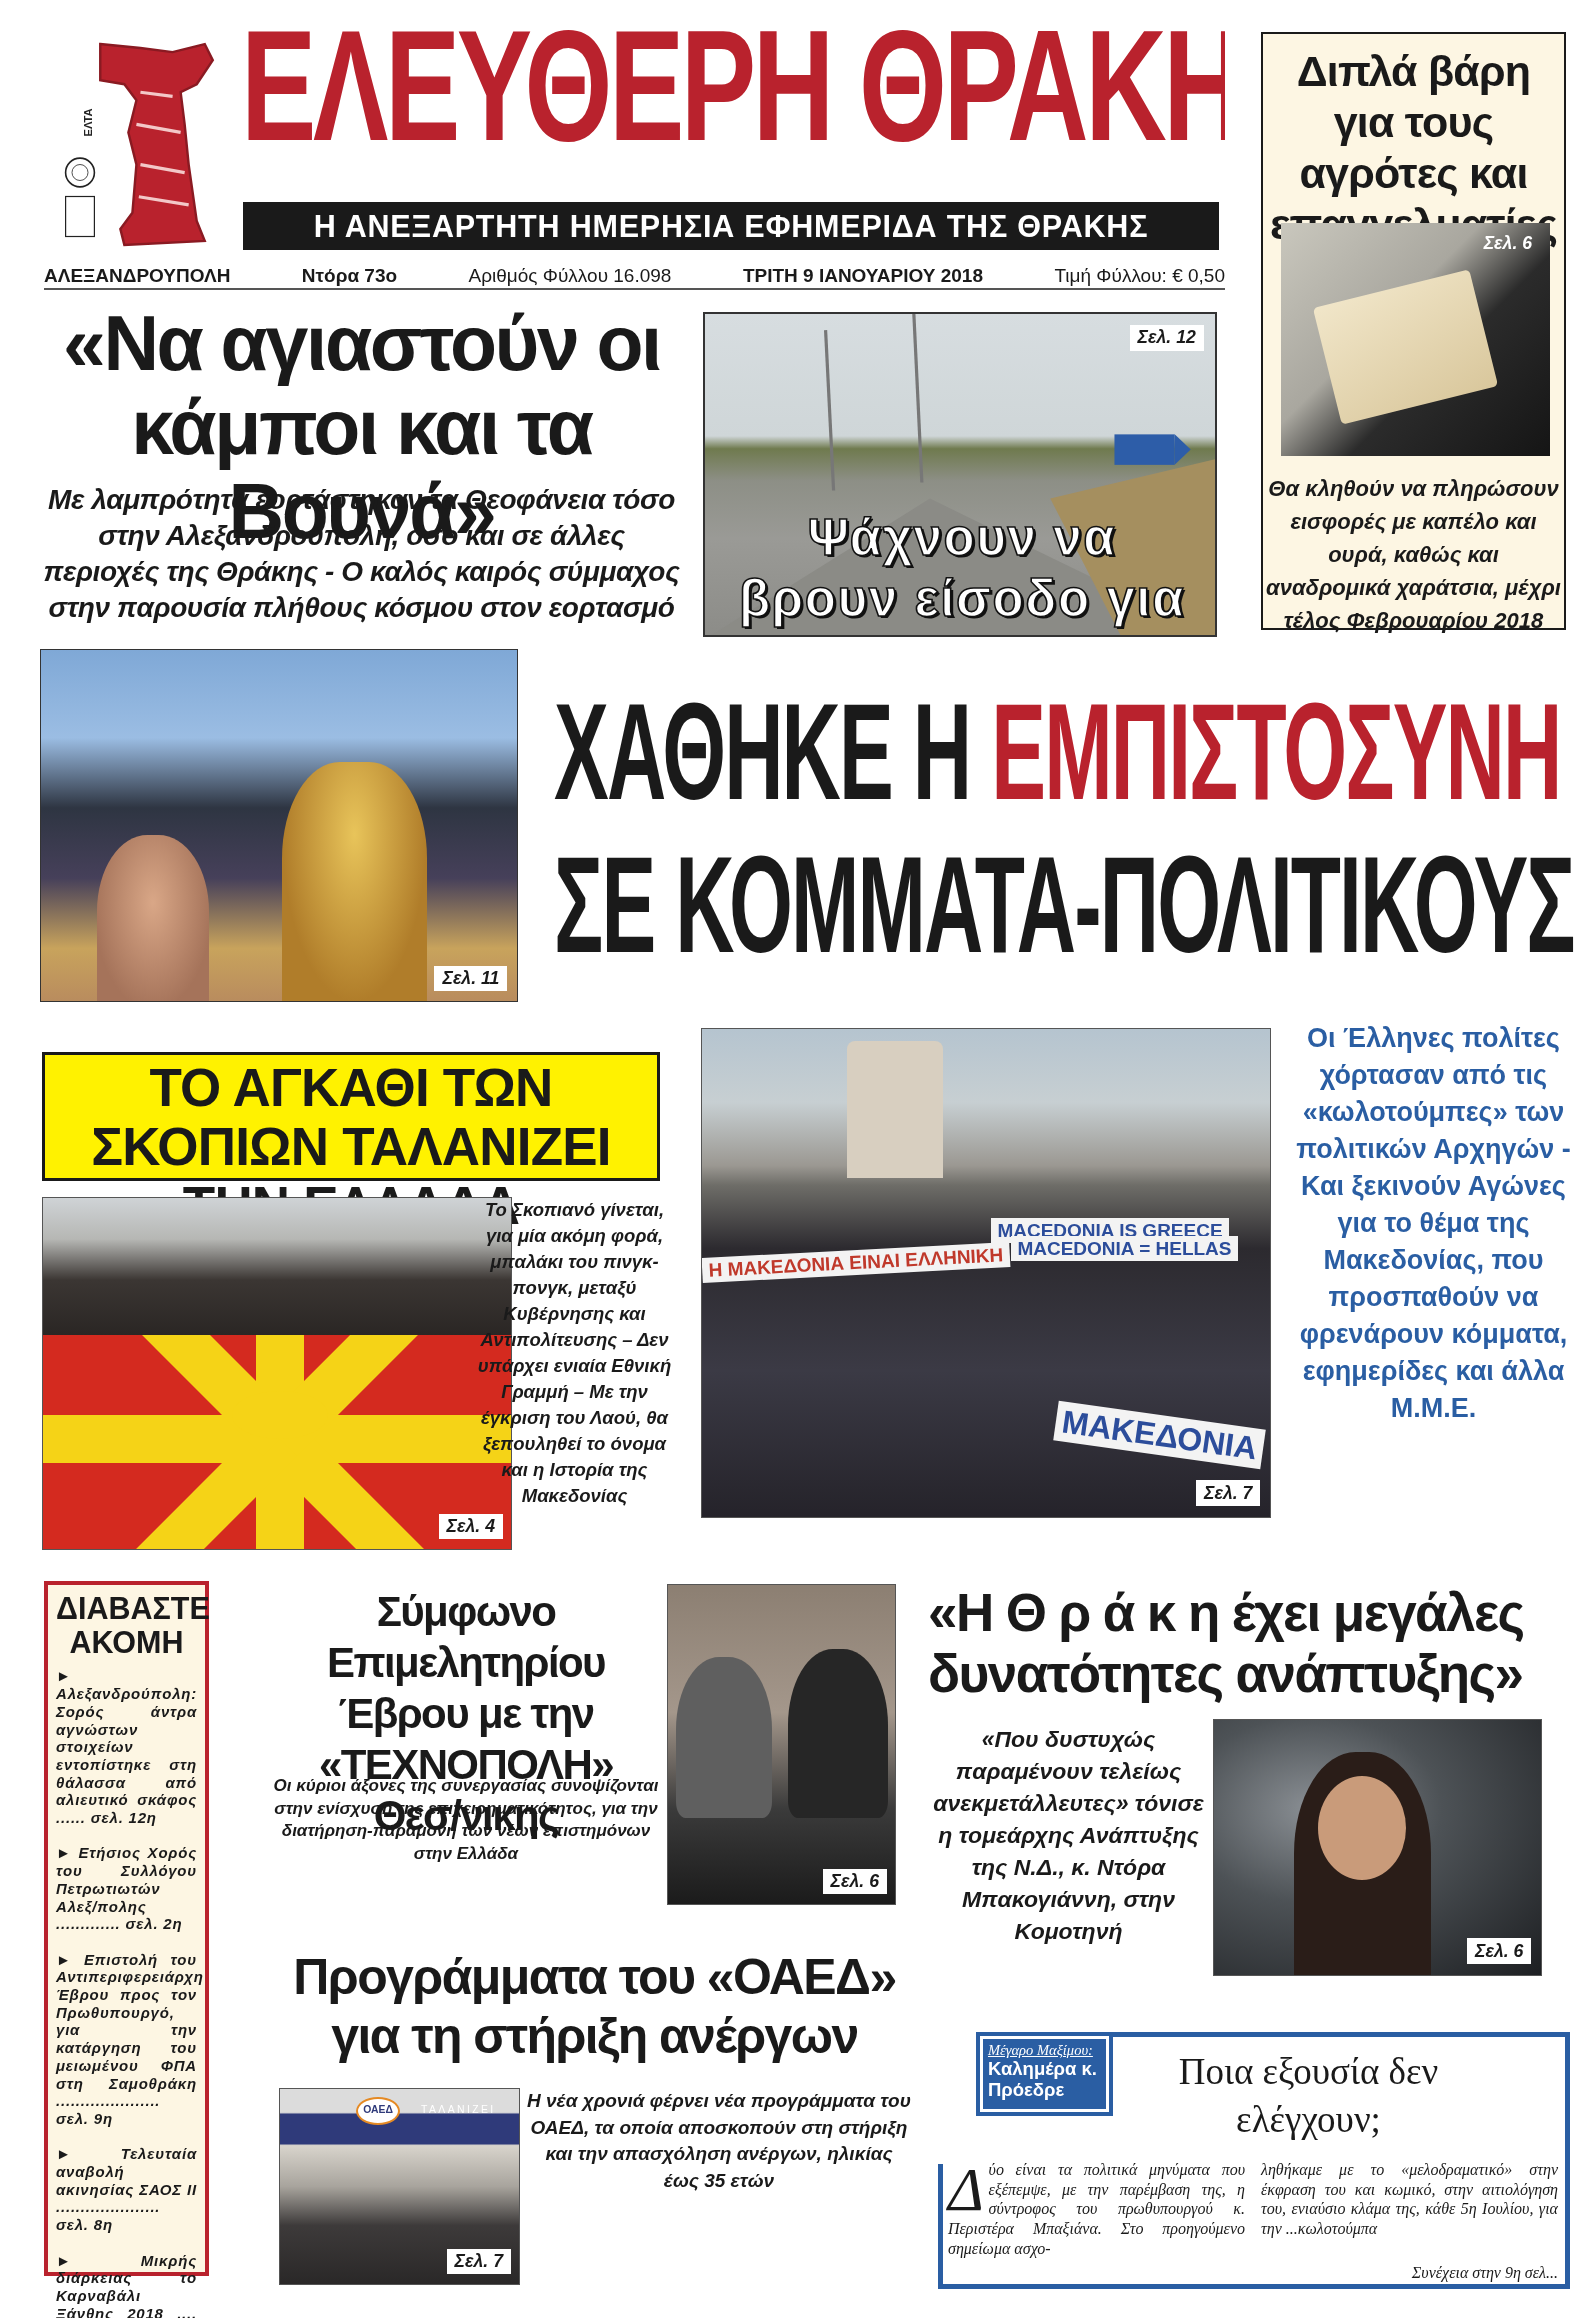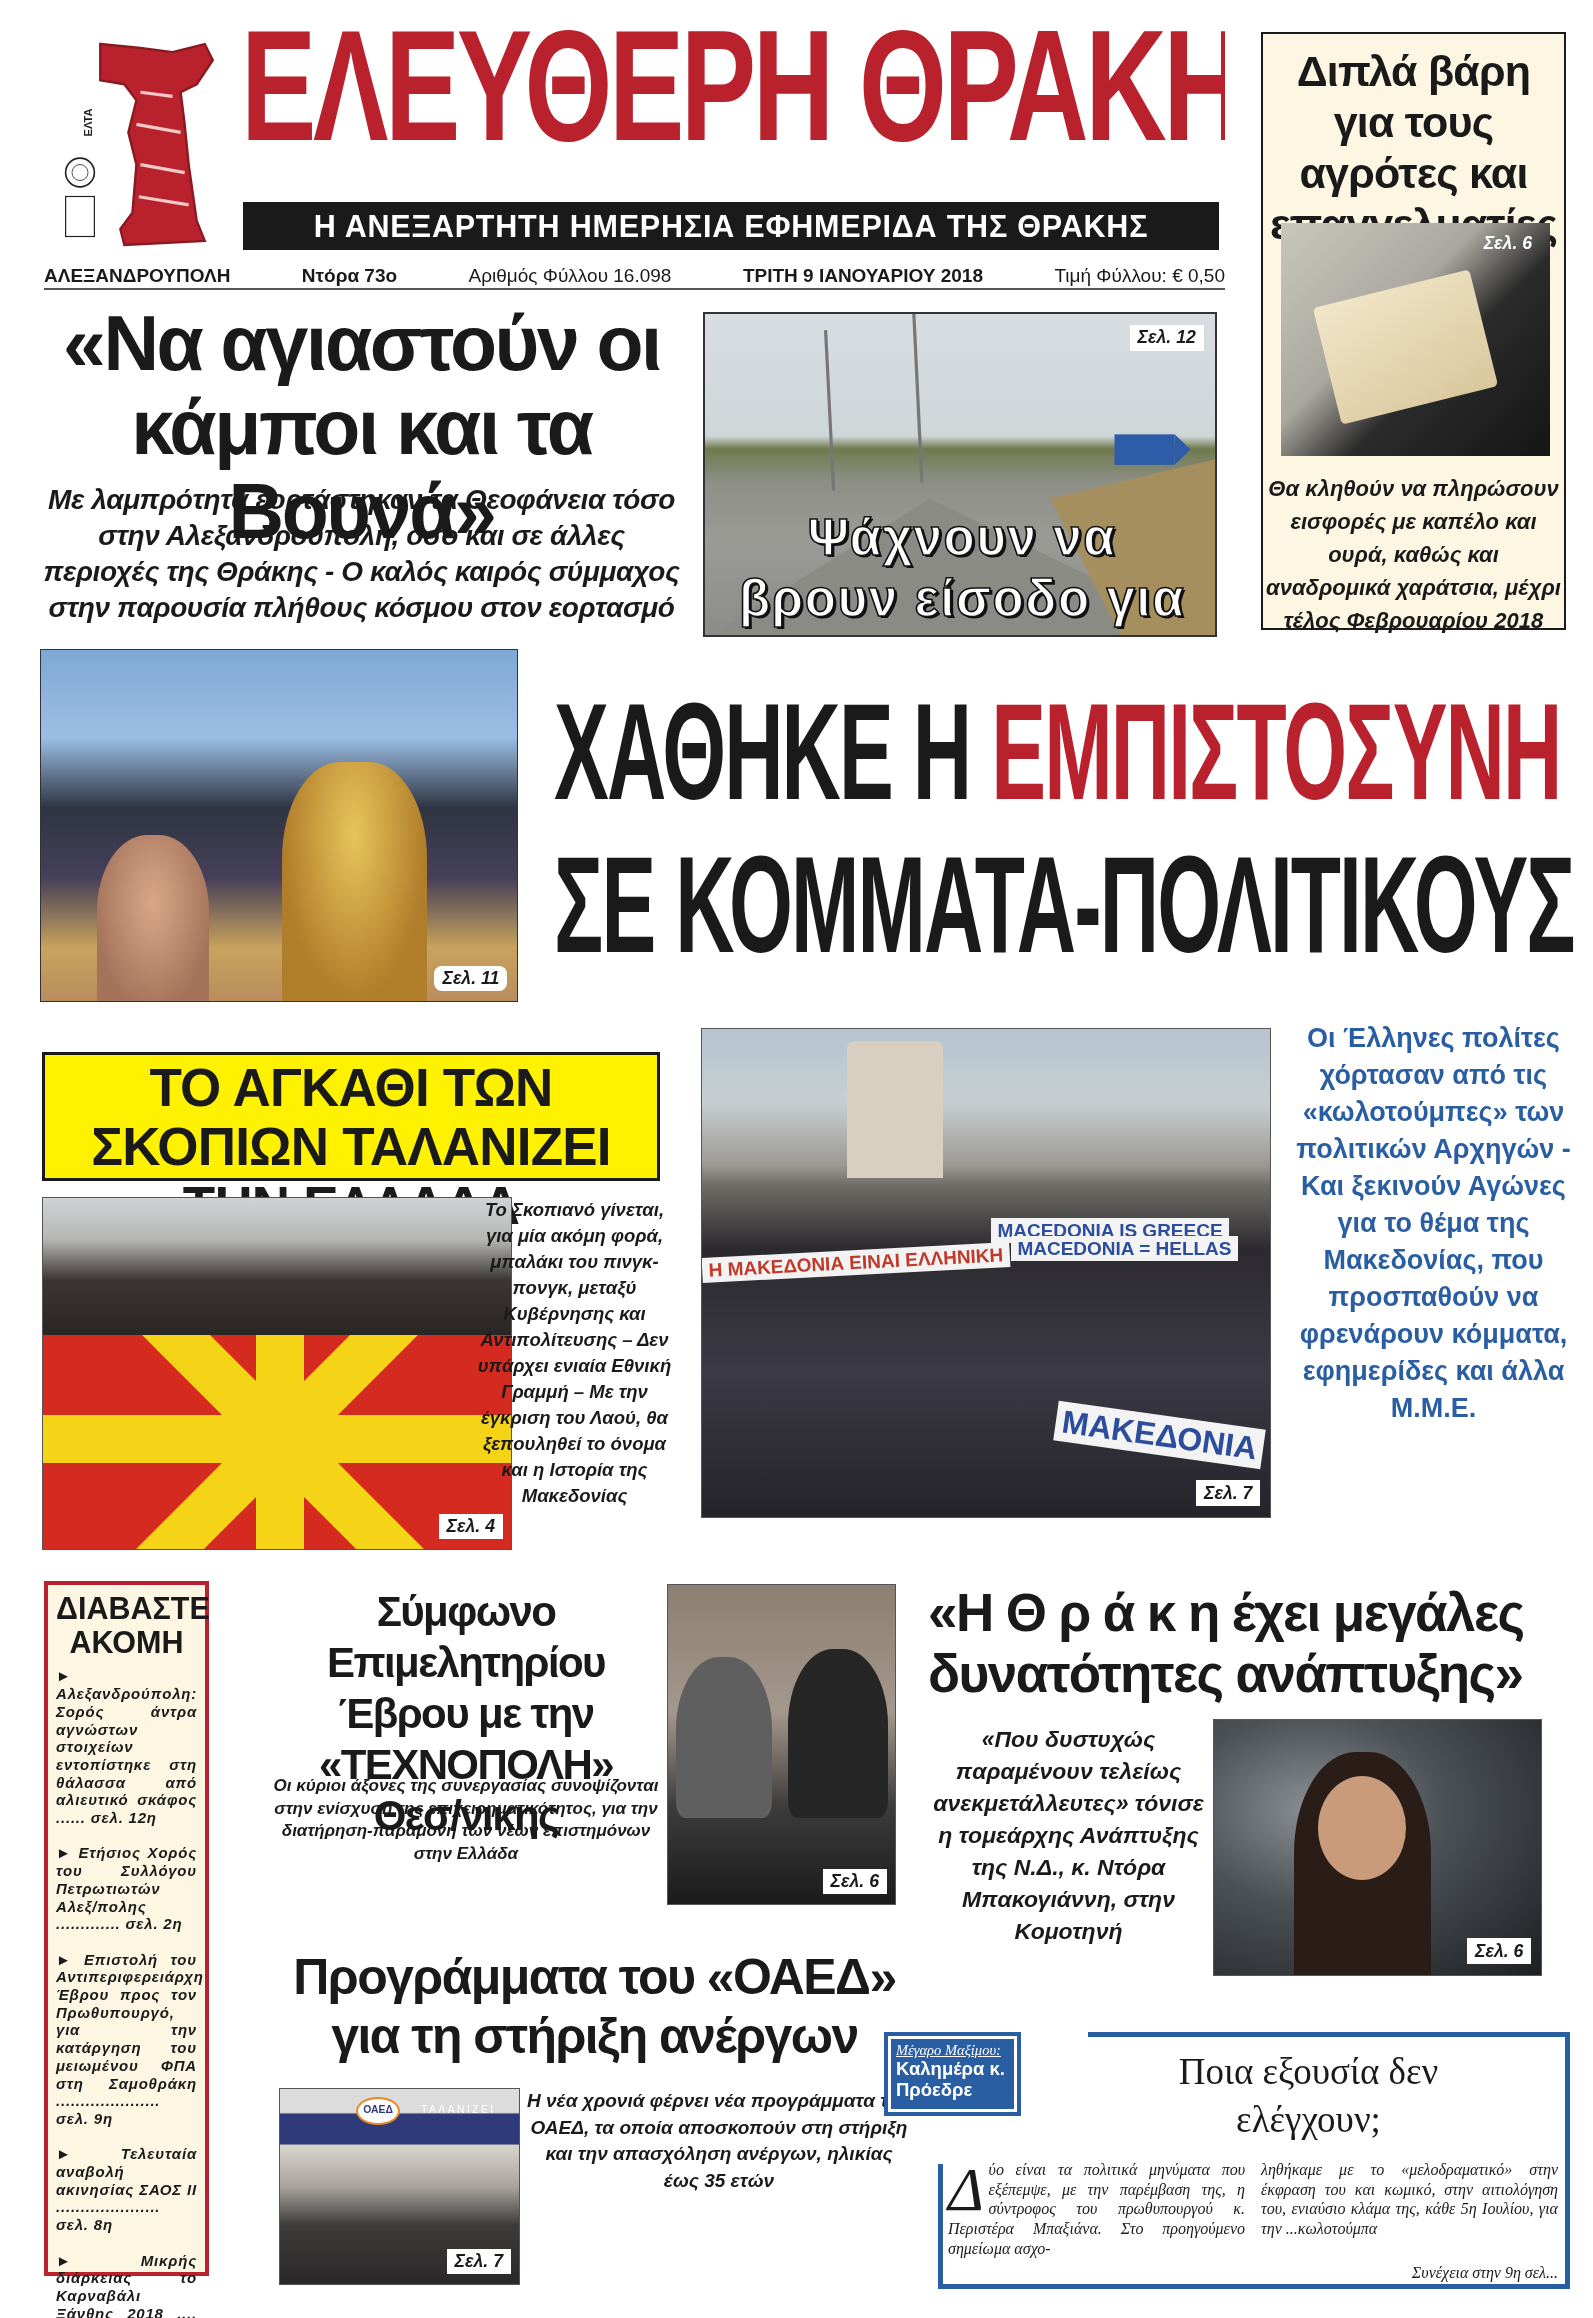--- a/index.html
+++ b/index.html
@@ -76,21 +76,21 @@
   .thraki-photo { left: 1213px; top: 1719px; width: 329px; height: 257px; border: 1.6px solid #555; overflow: hidden; background: radial-gradient(ellipse at 30% 35%, #8a8f94 0%, #4d5256 40%, #1d1f22 100%); }
   .thraki-photo .face { position: absolute; left: 104px; top: 56px; width: 88px; height: 104px; border-radius: 50%; background: #c99b7a; }
   .thraki-photo .hair { position: absolute; left: 80px; top: 32px; width: 137px; height: 225px; border-radius: 45% 45% 0 0; background: #2a1d18; }
 
   .oaed-title { left: 273px; top: 1948px; width: 643px; font-size: 50px; line-height: 59px; font-weight: 900; text-align: center; letter-spacing: -1.6px; }
   .oaed-photo { left: 279px; top: 2088px; width: 241px; height: 197px; border: 1.6px solid #555; overflow: hidden; background: linear-gradient(180deg, #dcdcdc 0%, #dcdcdc 12%, #2f3a7a 13%, #2f3a7a 28%, #d8d4cc 29%, #a8a49d 50%, #3d3a3a 70%, #2a2828 100%); }
   .oaed-photo .logo { position: absolute; left: 76px; top: 8px; width: 44px; height: 28px; border-radius: 50%; background: #fff; border: 2.4px solid #e58a24; color: #2f3a7a; font-size: 10.4px; font-weight: 700; line-height: 22.5px; text-align: center; }
   .oaed-photo .sign { position: absolute; left: 141px; top: 14.5px; color: #fff; font-size: 10.4px; letter-spacing: 2.4px; }
   .oaed-text { left: 526px; top: 2088px; width: 386px; font-size: 19px; line-height: 26.5px; font-style: italic; font-weight: 700; text-align: center; }
 
-  .col-label { left: 884px; top: 2032px; width: 137px; height: 84px; border: 4.8px solid #2a5ea3; background: #fff; padding: 3.2px; }
+  .col-label { left: 976px; top: 2032px; width: 137px; height: 84px; border: 4.8px solid #2a5ea3; background: #fff; padding: 3.2px; }
   .col-label-inner { width: 100%; height: 100%; background: #2a5ea3; color: #fff; padding: 3.2px 4.8px; }
   .col-label-inner .t1 { font-family: "Liberation Serif", serif; font-style: italic; text-decoration: underline; font-size: 14.5px; line-height: 16px; }
   .col-label-inner .t2 { font-weight: 900; font-size: 18.5px; line-height: 21px; }
   .col-frame-top { left: 1088px; top: 2032px; width: 482px; height: 4.8px; background: #2a5ea3; }
   .col-frame-right { left: 1565px; top: 2032px; width: 4.8px; height: 257px; background: #2a5ea3; }
   .col-frame-bottom { left: 938px; top: 2284px; width: 632px; height: 4.8px; background: #2a5ea3; }
   .col-frame-left { left: 938px; top: 2164px; width: 4.8px; height: 124px; background: #2a5ea3; }
   .col-title { left: 1124px; top: 2048px; width: 369px; font-family: "Liberation Serif", serif; font-size: 37px; line-height: 48px; text-align: center; }
   .col-body { left: 948px; top: 2160px; width: 610px; display: flex; gap: 16px; font-family: "Liberation Serif", serif; font-style: italic; font-size: 16px; line-height: 19.7px; }
   .col-body .c { flex: 1; text-align: justify; }
@@ -145,21 +145,21 @@
     <rect x="510" y="150" width="75" height="38" fill="#2d5da8"></rect>
     <polygon points="585,150 605,169 585,188" fill="#2d5da8"></polygon>
   </svg>
   <span class="abs sel" style="right:11.2px;top:11.2px;">Σελ. 12</span>
   <div class="abs road-caption">Ψάχνουν να βρουν είσοδο για Σουφλί</div>
 </div>
 
 <div class="abs fest-photo">
   <div class="fest-gold"></div>
   <div class="fest-boy"></div>
-  <span class="abs sel" style="right:9.6px;bottom:9.6px;border-radius:8px;">Σελ. 11</span>
+  <span class="abs sel" style="right:9.6px;bottom:9.6px;">Σελ. 11</span>
 </div>
 
 <div class="abs big-head">
   <span class="line"><span>ΧΑΘΗΚΕ Η</span> <span class="red">ΕΜΠΙΣΤΟΣΥΝΗ</span></span>
   <span class="line">ΣΕ ΚΟΜΜΑΤΑ-ΠΟΛΙΤΙΚΟΥΣ</span>
 </div>
 
 <div class="abs yellow-box">ΤΟ ΑΓΚΑΘΙ ΤΩΝ ΣΚΟΠΙΩΝ ΤΑΛΑΝΙΖΕΙ ΤΗΝ ΕΛΛΑΔΑ</div>
 <div class="abs flag-photo">
   <div class="ray" style="transform:rotate(0deg)"></div>

